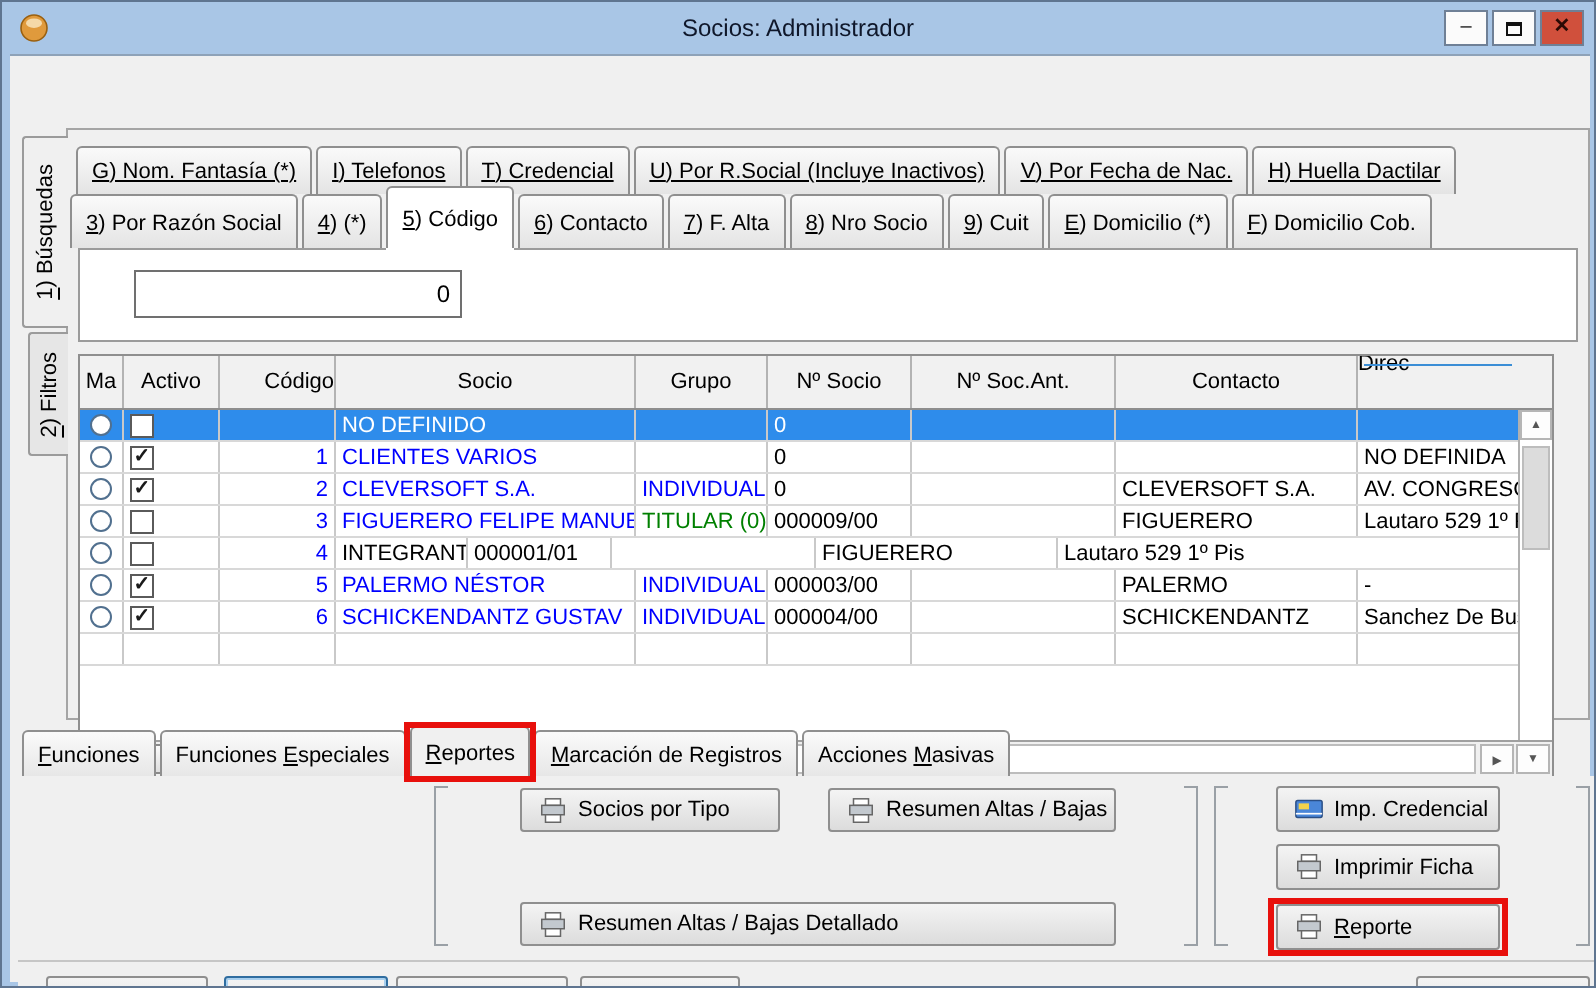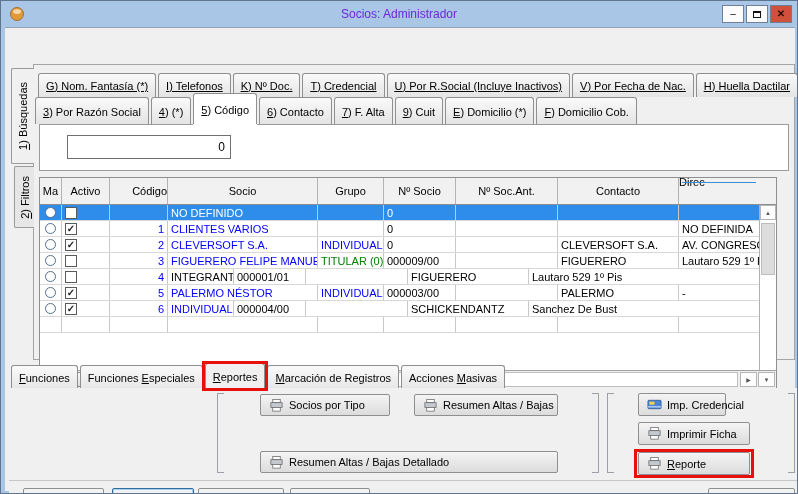--- a/index.html
+++ b/index.html
@@ -1,20 +1,20 @@
 <!DOCTYPE html>
 <html><head>
 <meta charset="utf-8">
 <style>
   html,body{margin:0;padding:0;background:#dfe9f5;font-family:"Liberation Sans",sans-serif;}
   *{box-sizing:border-box;}
   #window{position:relative;width:798px;height:494px;background:#a9c6e6;border:1px solid #5f7documents0;border:1px solid #5f7590;overflow:hidden;font-size:11px;color:#000;}
   
   .titlebar{position:absolute;left:0;top:0;width:100%;height:26px;background:#a9c6e6;display:flex;align-items:center;}
-  .title{position:absolute;left:0;right:0;text-align:center;font-size:12px;color:#6d28d9;}
+  .title{position:absolute;left:0;right:0;text-align:center;font-size:12px;color:#0f172a;}
   .appicon{position:absolute;left:8px;top:5px;width:16px;height:16px;}
   .winbtns{position:absolute;right:5px;top:4px;display:flex;gap:2px;}
   .wbtn{width:22px;height:18px;border:1px solid #6f8096;background:#fbfbfb;display:flex;align-items:center;justify-content:center;font-size:10px;line-height:1;color:#111;}
   .wbtn.close{background:#d0503c;color:#2a0a05;font-weight:bold;}
   .maxglyph{width:8px;height:7px;border:1px solid #111;border-top-width:2px;}
   
   .client{position:absolute;left:4px;top:26px;width:790px;height:464px;background:#f0f0f0;border-top:1px solid #8ea2b8;}
   
   .vtab{position:absolute;display:flex;align-items:center;justify-content:center;border:1px solid #9b9b9b;border-right:none;background:#e6e6e6;z-index:3;border-radius:2px 0 0 2px;}
   .vtab span{writing-mode:vertical-rl;transform:rotate(180deg);font-size:11px;white-space:nowrap;}
@@ -171,23 +171,20 @@
 
     <div class="busq">
       <div class="trow" id="trow1">
         <div class="tab">
             <span><span class="u">G</span><span>) Nom. Fantasía (*)</span></span>
           </div>
         <div class="tab">
             <span><span class="u">I</span><span>) Telefonos</span></span>
           </div>
         <div class="tab">
-            <span><span class="u">K</span><span>) Nº Doc.</span></span>
-          </div>
-        <div class="tab">
             <span><span class="u">T</span><span>) Credencial</span></span>
           </div>
         <div class="tab">
             <span><span class="u">U</span><span>) Por R.Social (Incluye Inactivos)</span></span>
           </div>
         <div class="tab">
             <span><span class="u">V</span><span>) Por Fecha de Nac.</span></span>
           </div>
         <div class="tab">
             <span><span class="u">H</span><span>) Huella Dactilar</span></span>
@@ -201,20 +198,23 @@
             <span><span class="u">4</span><span>) (*)</span></span>
           </div>
         <div class="tab sel">
             <span><span class="u">5</span><span>) Código</span></span>
           </div>
         <div class="tab">
             <span><span class="u">6</span><span>) Contacto</span></span>
           </div>
         <div class="tab">
             <span><span class="u">7</span><span>) F. Alta</span></span>
+          </div>
+        <div class="tab">
+            <span><span class="u">8</span><span>) Nro Socio</span></span>
           </div>
         <div class="tab">
             <span><span class="u">9</span><span>) Cuit</span></span>
           </div>
         <div class="tab">
             <span><span class="u">E</span><span>) Domicilio (*)</span></span>
           </div>
         <div class="tab">
             <span><span class="u">F</span><span>) Domicilio Cob.</span></span>
           </div>
@@ -352,20 +352,21 @@
             <div class="row">
               <div class="cell w-ma">
                   <span class="radio"></span>
                 </div>
               <div class="cell w-act">
                   <span class="chk">
                     <span>✓</span>
                   </span>
                 </div>
               <div class="cell w-cod t-blue">6</div>
+              <div class="cell w-soc t-blue">SCHICKENDANTZ GUSTAV</div>
               <div class="cell w-gru" style="color: rgb(0, 0, 255);">INDIVIDUAL</div>
               <div class="cell w-nro">000004/00</div>
               <div class="cell w-ant"></div>
               <div class="cell w-con">SCHICKENDANTZ</div>
               <div class="cell w-dir">Sanchez De Bust</div>
             </div>
 
             <div class="row">
               <div class="cell w-ma"></div>
               <div class="cell w-act"></div>
@@ -441,21 +442,21 @@
           </svg>
         <span>Resumen Altas / Bajas</span>
       </div>
       <div class="btn" style="left:251px;top:63px;width:298px;height:22px;">
         <svg class="ic">
             <use href="#i-printer"></use>
           </svg>
         <span>Resumen Altas / Bajas Detallado</span>
       </div>
 
-      <div class="btn" style="left:629px;top:5px;width:88px;height:23px;">
+      <div class="btn" style="left:629px;top:5px;width:112px;height:23px;">
         <svg class="ic">
             <use href="#i-card"></use>
           </svg>
         <span>Imp. Credencial</span>
       </div>
       <div class="btn" style="left:629px;top:34px;width:112px;height:23px;">
         <svg class="ic">
             <use href="#i-printer"></use>
           </svg>
         <span>Imprimir Ficha</span>

